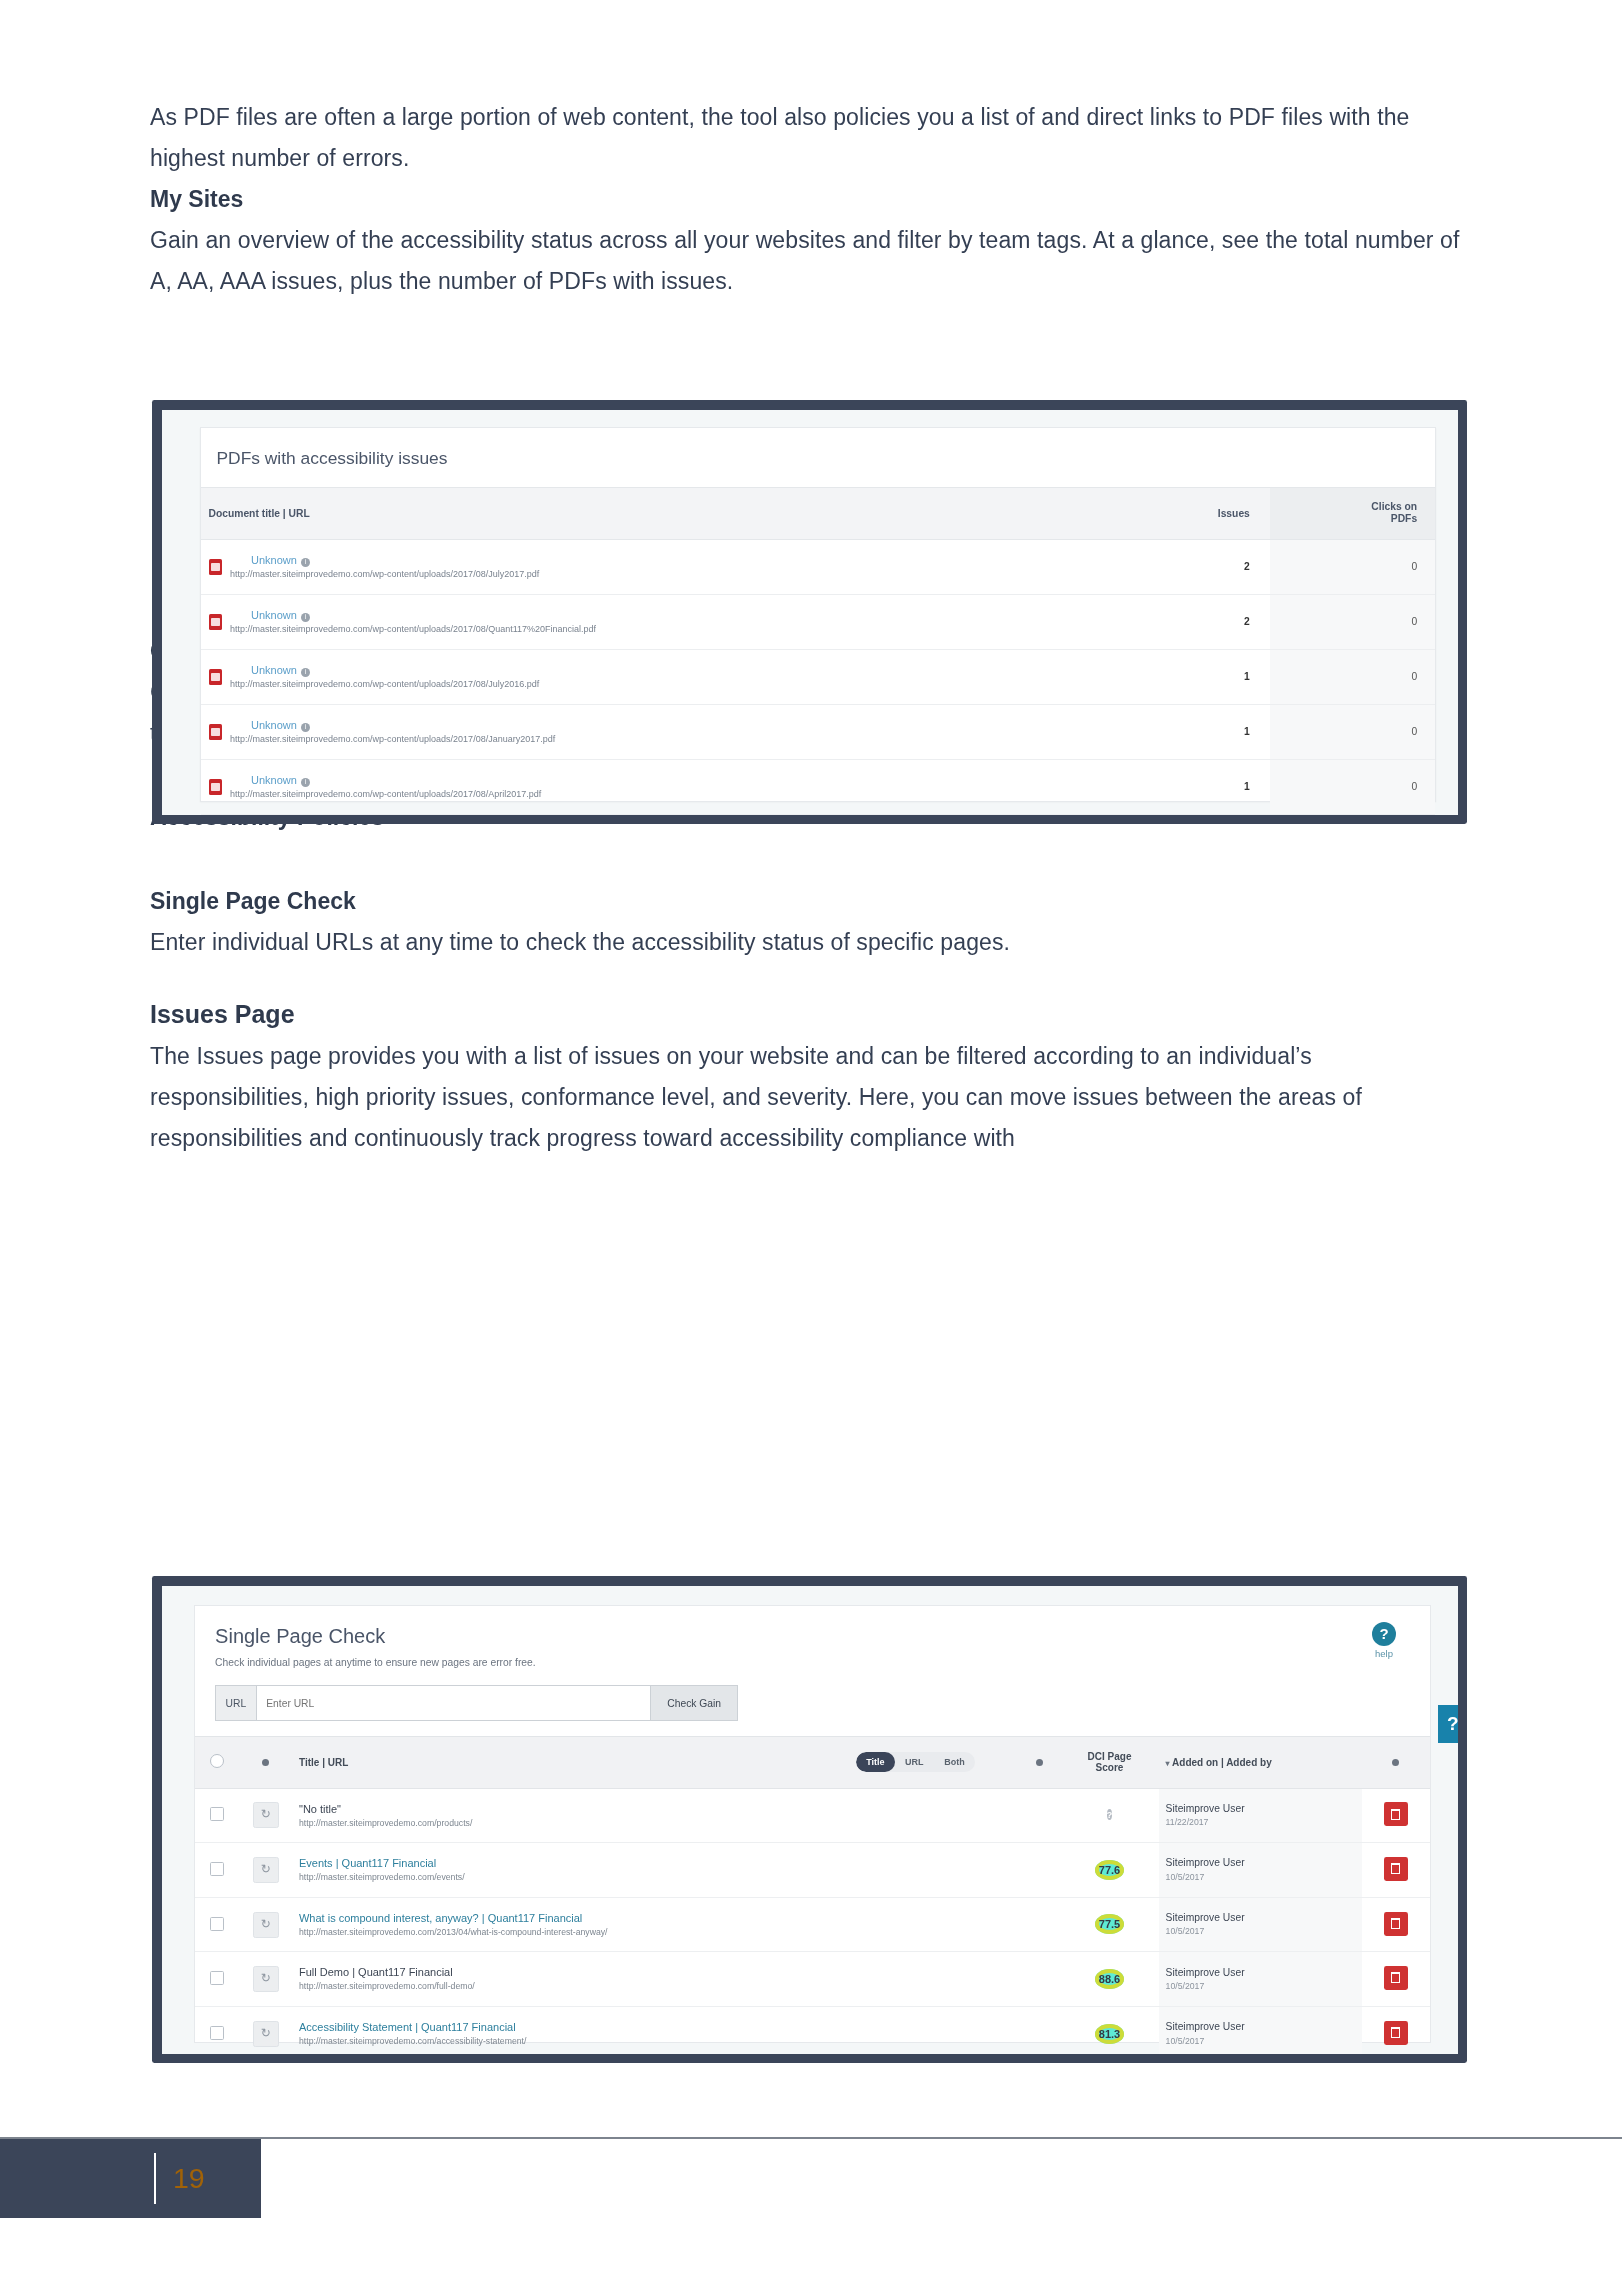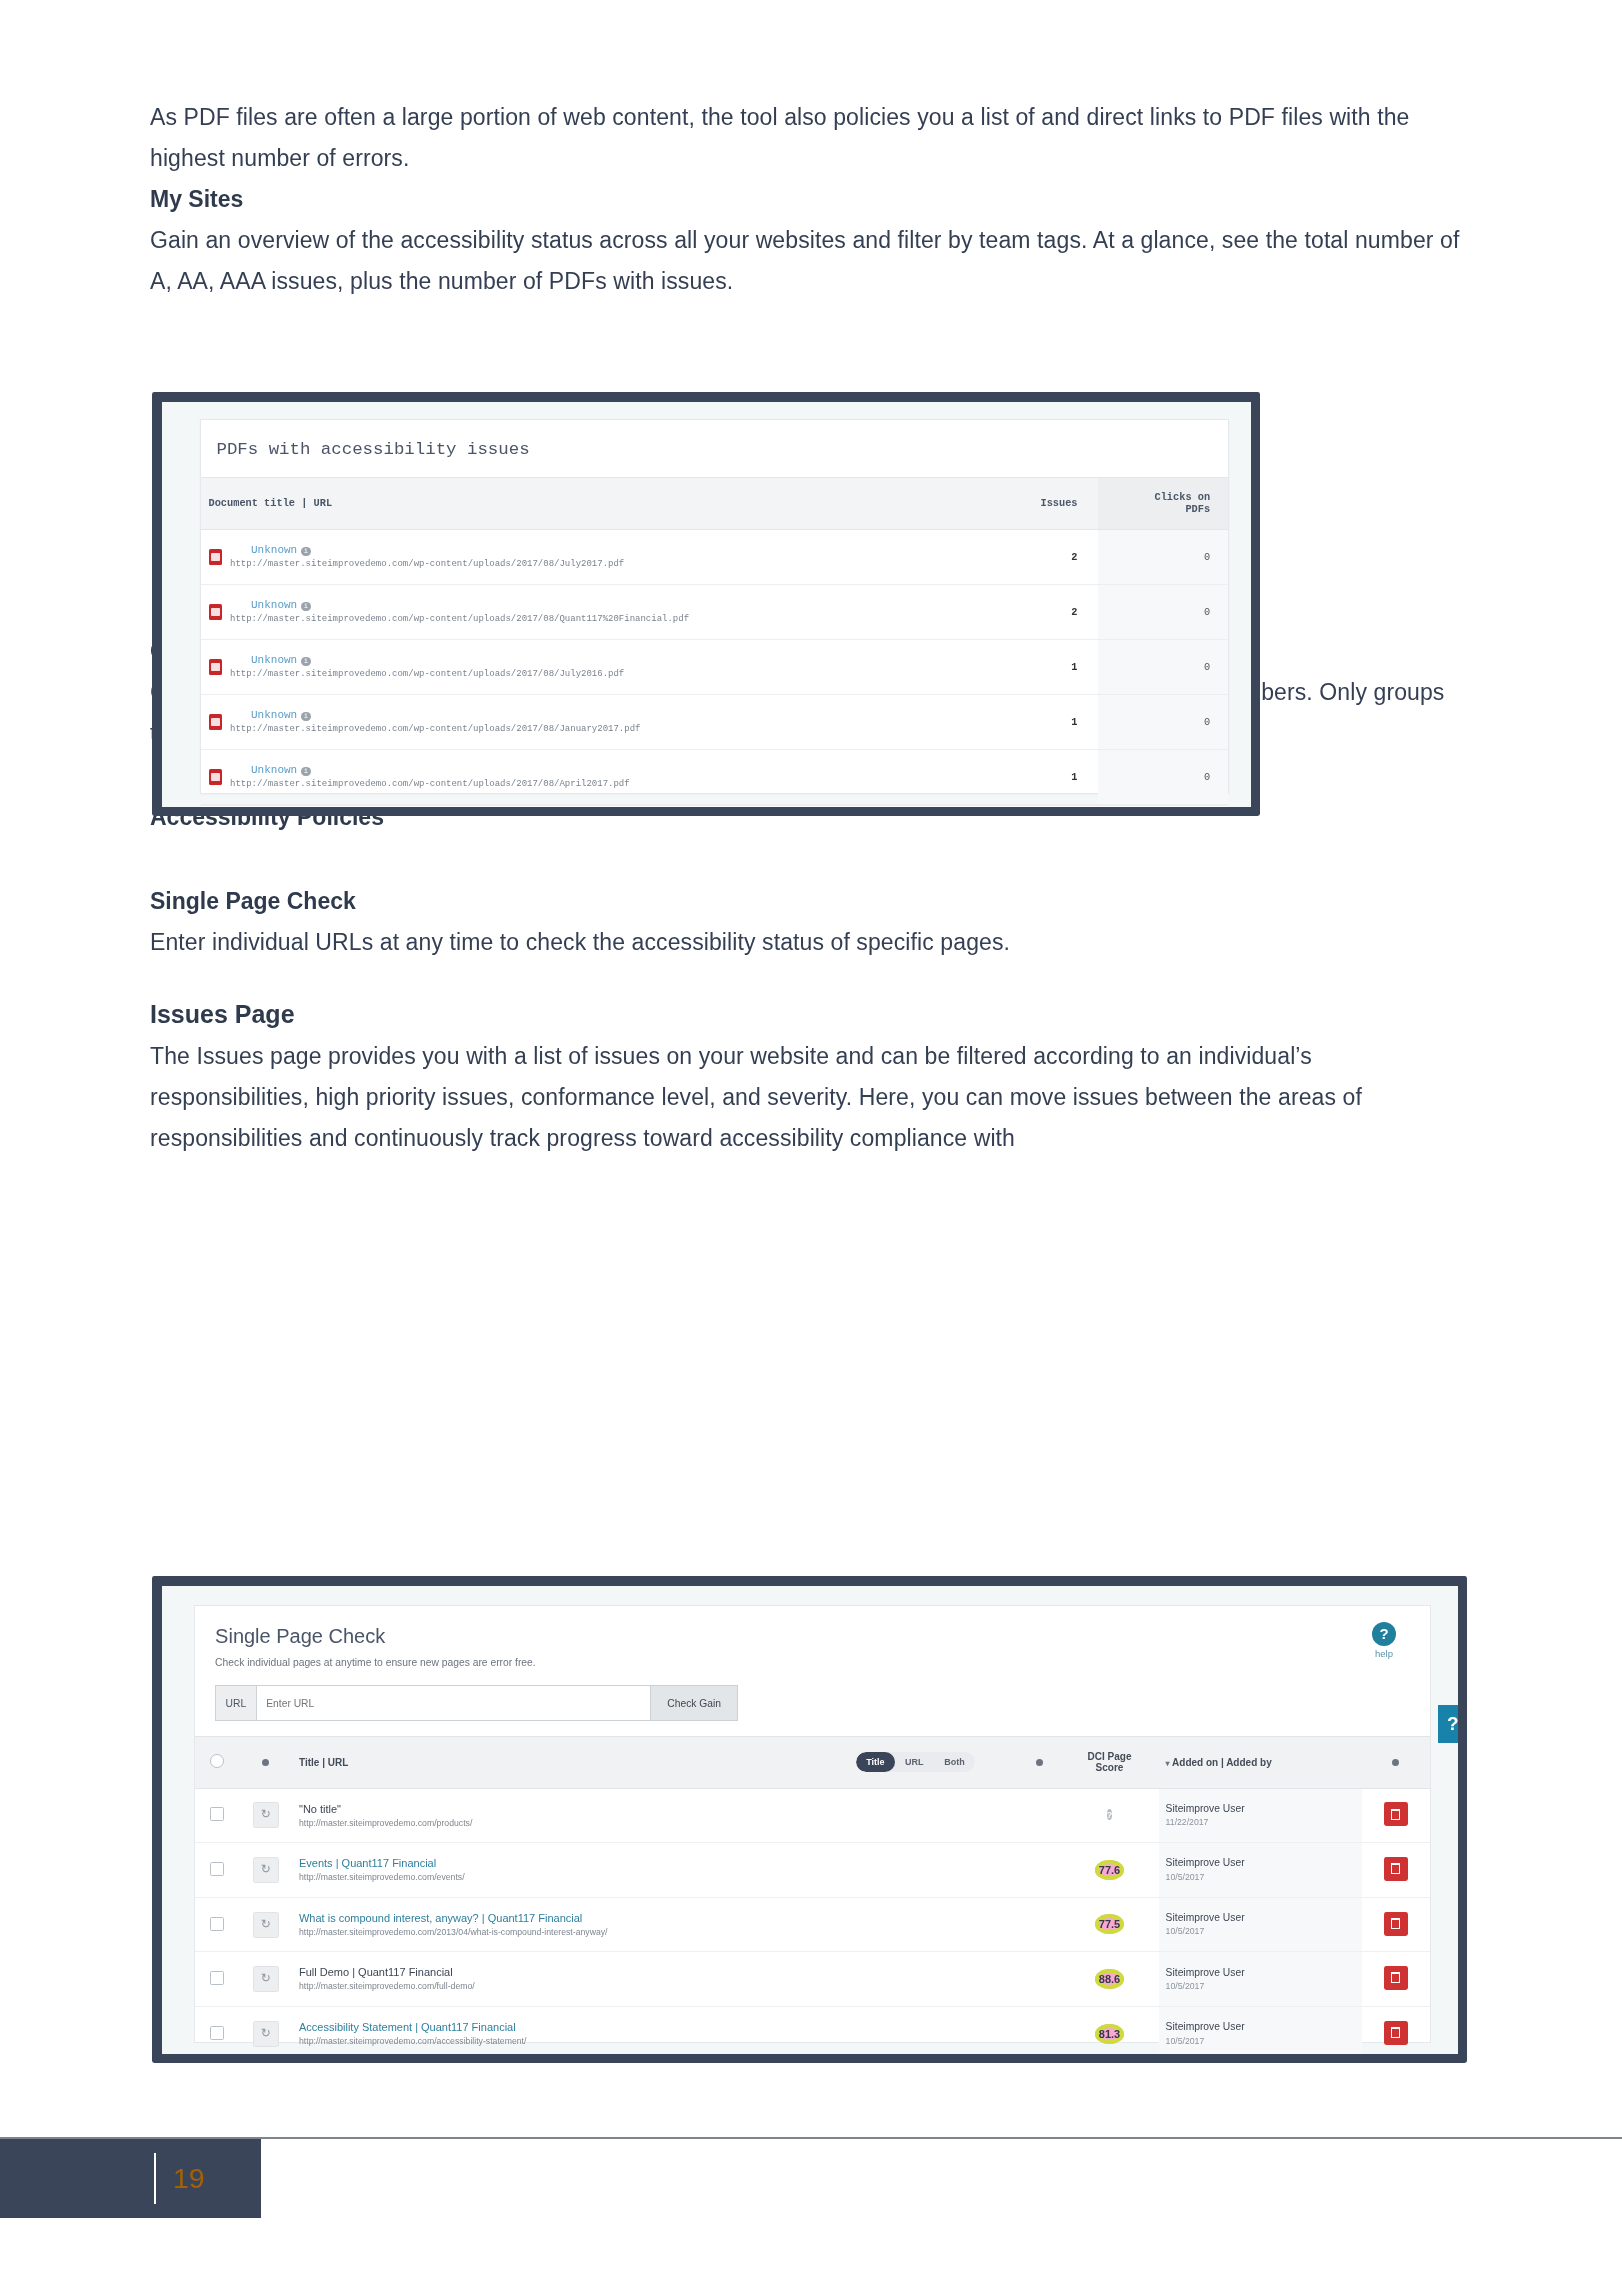--- a/index.html
+++ b/index.html
@@ -60,24 +60,23 @@
     height: 100%;
     background: #f4f7f8;
     box-sizing: border-box;
     position: relative;
     overflow: hidden;
   }
 
   
   #shot-pdf {
     left: 152px;
-    top: 392px;
-    width: 1108px;
+    top: 400px;
+    width: 1315px;
     height: 424px;
-    font-family: Liberation Mono, monospace;
   }
   .pdf-card {
     position: absolute;
     left: 38px;
     top: 17.4px;
     right: 22px;
     bottom: 12.7px;
     background: #ffffff;
     border: 0.8px solid #e6e9ec;
     box-shadow: 0 0.8px 1.6px rgba(0,0,0,0.05);
@@ -316,21 +315,21 @@
   .toggle-group span.active {
     background: #3b4559;
     color: #ffffff;
     border-radius: 11px;
   }
 
   .score-ring {
     width: 36px; height: 36px;
     border-radius: 50%;
     border: 4px solid #cddc39;
-    background: #f9a8d4;
+    background: #5eead4;
     color: #333a44;
     font-size: 11px;
     font-weight: bold;
     line-height: 28.5px;
     text-align: center;
     margin: 0 auto;
     box-sizing: border-box;
   }
   .score-na {
     width: 16px; height: 16px;

